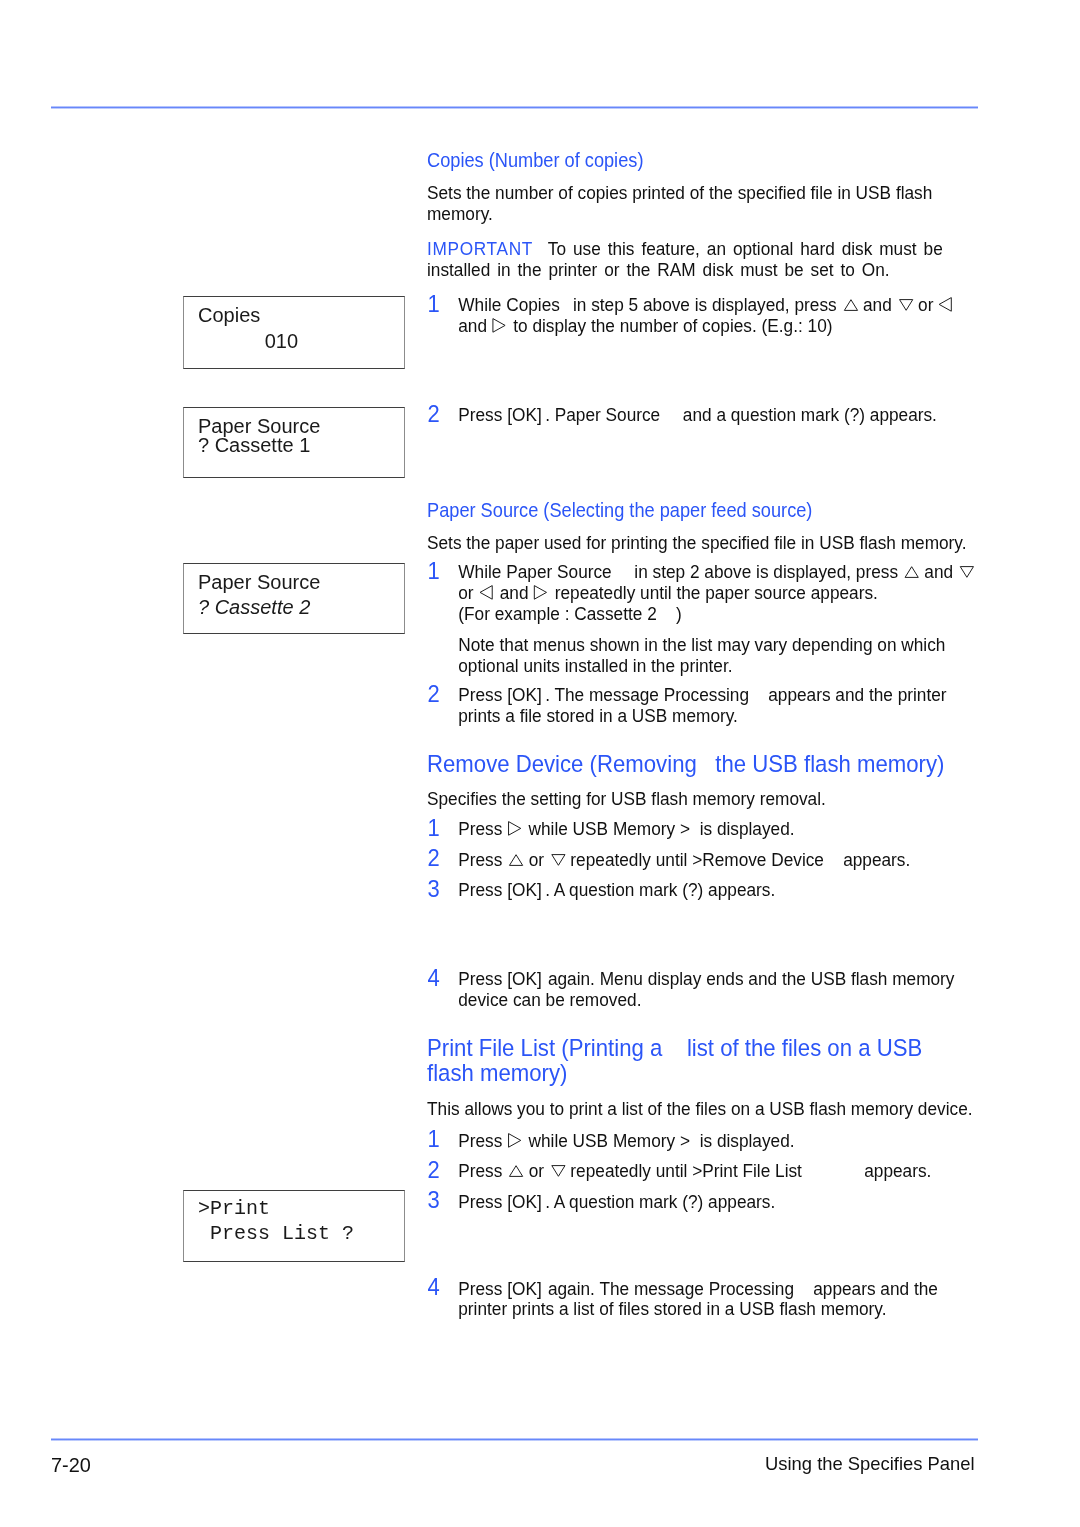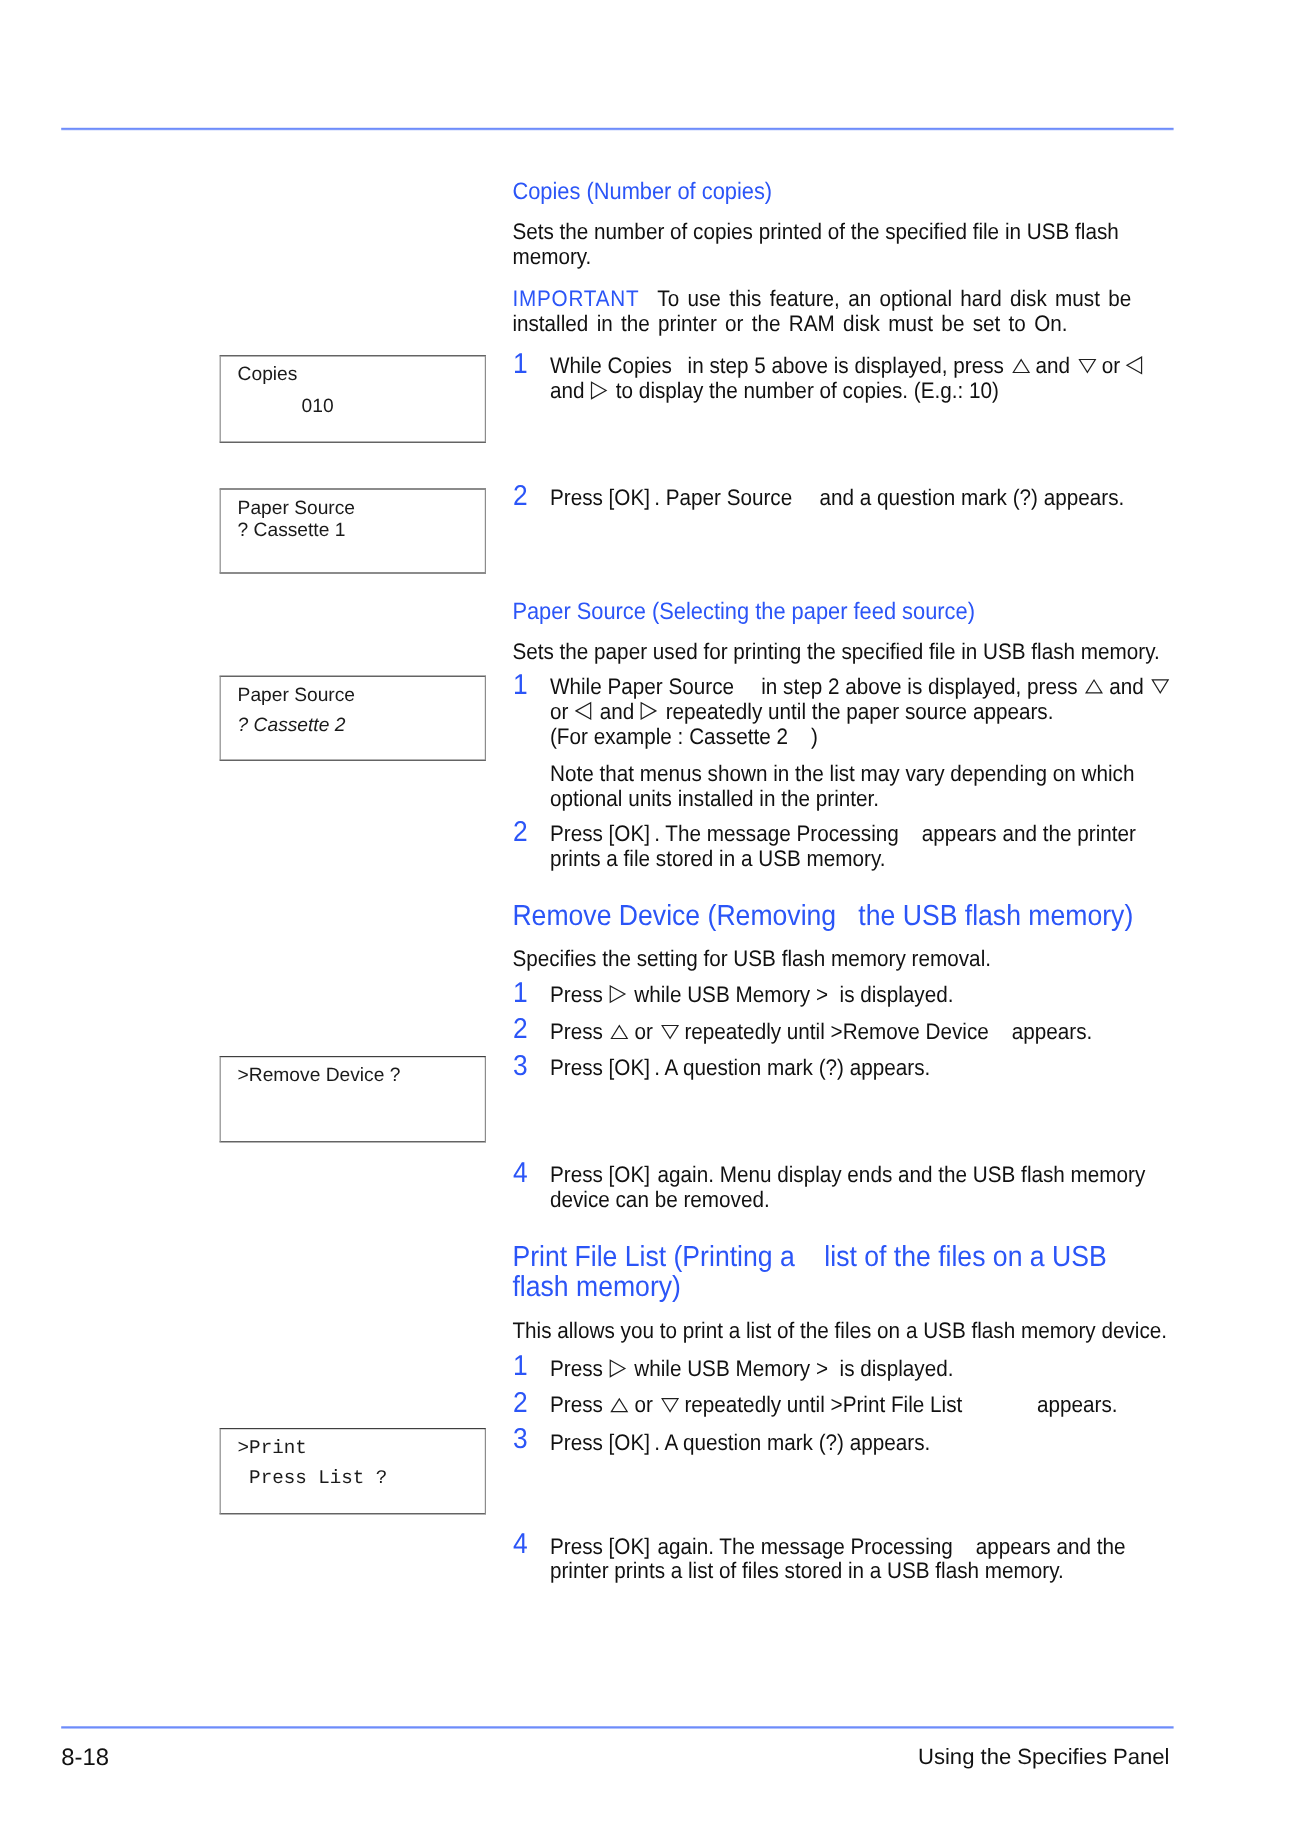--- a/index.html
+++ b/index.html
@@ -9,21 +9,21 @@
 
   .rule{position:absolute;height:3px;background:linear-gradient(to bottom,rgba(106,138,250,0) 0%,rgba(106,138,250,0.55) 18%,rgba(90,124,250,1) 42%,rgba(106,138,250,0.75) 72%,rgba(106,138,250,0) 100%);}
   .rule-top{left:51px;top:105.8px;width:927px;}
   .rule-bot{left:51px;top:1438.3px;width:927px;}
 
   .footer-page{position:absolute;left:51px;top:1455px;font-size:19.9px;color:#111;line-height:20px;}
   .footer-title{position:absolute;left:765px;top:1454px;font-size:18.4px;color:#111;white-space:nowrap;line-height:20px;}
 
   
   .lcd{position:absolute;border:1px solid #3f3f3f;border-left-color:#8c8c8c;border-right-color:#8c8c8c;background:#fff;box-sizing:border-box;}
-  .lcd .l{position:absolute;font-size:16px;color:#1a1a1a;white-space:pre;line-height:1;}
+  .lcd .l{position:absolute;font-size:20px;color:#1a1a1a;white-space:pre;line-height:1;}
 
   
   .content{position:absolute;left:427px;top:0;width:600px;}
   .abs{position:absolute;left:0;transform:scaleX(0.92);transform-origin:left top;}
   .h2{color:#2b55f7;font-size:24.1px;line-height:26.3px;white-space:pre-wrap;}
   .h3{color:#2b55f7;font-size:19.8px;line-height:20.8px;white-space:pre;}
   .p{color:#111;font-size:18.75px;line-height:20.8px;white-space:pre-wrap;}
   .blue{color:#2b55f7;}
   .imp-label{letter-spacing:0.72px;}
   .imp-para{word-spacing:2.3px;}
@@ -32,41 +32,38 @@
   .tri svg{position:absolute;transform:scaleX(1.087);transform-origin:left top;overflow:visible;}
   .num{position:absolute;left:0.6px;top:-1.4px;color:#2b55f7;font-size:23.9px;line-height:20.8px;}
   .stxt{position:absolute;left:34px;top:0;color:#111;font-size:18.75px;line-height:20.8px;white-space:pre-wrap;}
 </style>
 </head>
 <body>
 
 <div class="page">
   <div class="rule rule-top"></div>
   <div class="rule rule-bot"></div>
-  <div class="footer-page">8-18</div>
+  <div class="footer-page">7-20</div>
   <div class="footer-title">Using the Specifies Panel</div>
 
   <div class="lcd" style="left:183px;top:296px;width:222px;height:73px;">
     <div class="l" style="left:14px;top:7.5px;">Copies</div>
     <div class="l" style="left:14px;top:33.5px;">            010</div>
   </div>
 
   <div class="lcd" style="left:183px;top:407px;width:222px;height:71px;">
     <div class="l" style="left:14px;top:7.5px;">Paper Source</div>
     <div class="l" style="left:14px;top:27px;">? Cassette 1</div>
   </div>
 
   <div class="lcd" style="left:183px;top:563px;width:222px;height:71px;">
     <div class="l" style="left:14px;top:7.5px;">Paper Source</div>
     <div class="l" style="left:14px;top:32.5px;font-style:italic;">? Cassette 2</div>
   </div>
 
-  <div class="lcd" style="left:183px;top:880px;width:222px;height:72px;">
-    <div class="l" style="left:14px;top:7.5px;">&gt;Remove Device ?</div>
-  </div>
 
   <div class="lcd" style="left:183px;top:1190px;width:222px;height:72px;font-family:Liberation Mono, monospace;">
     <div class="l" style="left:14px;top:7.5px;">&gt;Print</div>
     <div class="l" style="left:14px;top:32.5px;"> Press List ?</div>
   </div>
 
   <div class="content">
 
     <div class="abs h3" style="top:150px;">Copies (Number of copies)</div>
     <div class="abs p" style="top:183px;width:596px;">Sets the number of copies printed of the specified file in USB flash memory.</div>

